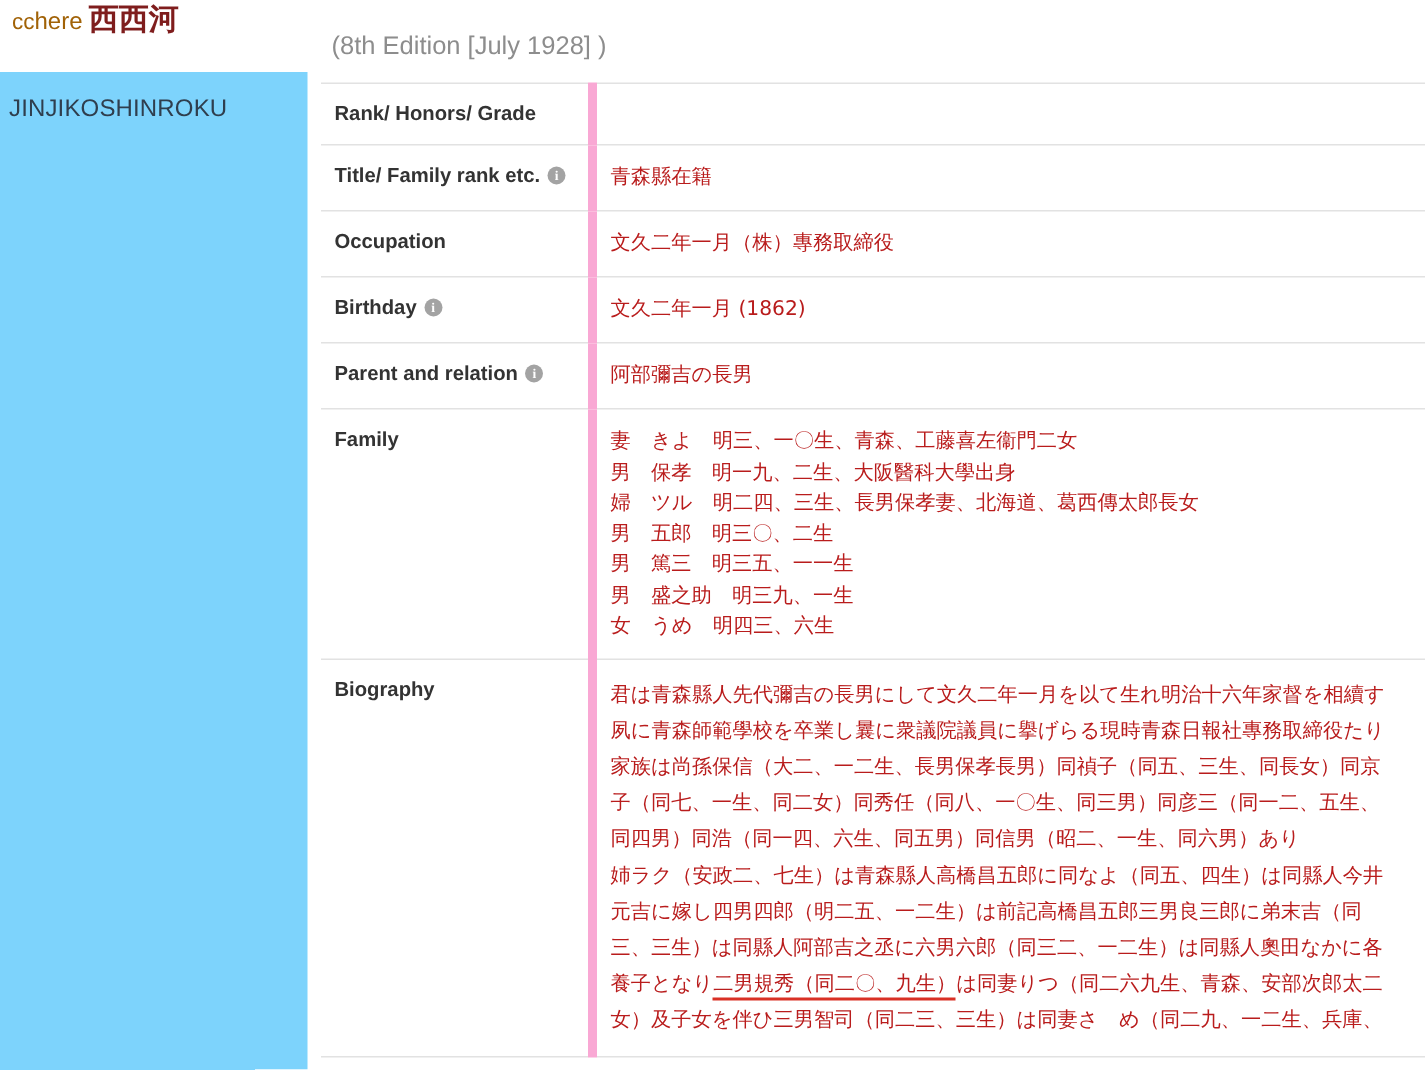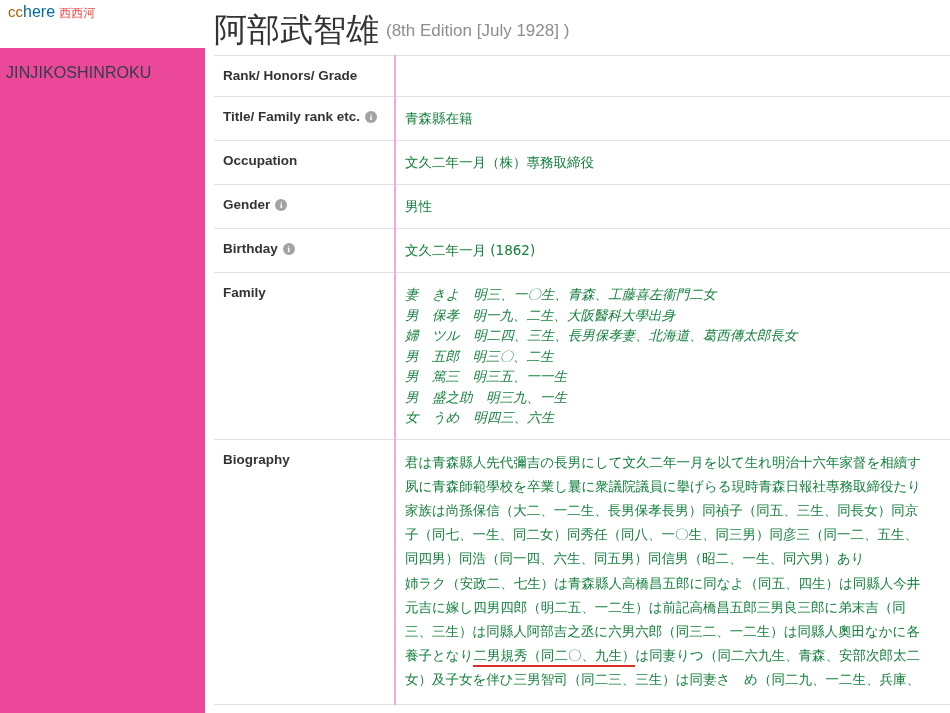--- a/index.html
+++ b/index.html
@@ -20,31 +20,31 @@
   
   .watermark {
     position: absolute;
     left: 8px; top: 2px;
     font-size: 15px;
     line-height: 20px;
     white-space: nowrap;
     letter-spacing: 0px;
   }
   .wm-cc   { color: #a16207; }
-  .wm-here { color: #0369a1; font-size: 16px; }
-  .wm-cn   { color: #ef4444; font-size: 12px; font-weight: 400;
+  .wm-here { color: #a16207; font-size: 16px; }
+  .wm-cn   { color: #7f1d1d; font-size: 20px; font-weight: 700;
              font-family: "DejaVu Sans", "Liberation Sans", sans-serif; }
 
   
   .sidebar {
     position: absolute;
     left: 0; top: 48px;
     width: 205px;
     height: 665px;
-    background: #ec4899;
+    background: #7dd3fc;
   }
   .sidebar-title {
     padding: 14px 0 0 6px;
     font-size: 16px;
     line-height: 21px;
     color: #2f3e4e;
     letter-spacing: .1px;
   }
   .sidebar-sub {
     padding: 0 0 0 6px;
@@ -86,51 +86,51 @@
     table-layout: fixed;
   }
   .info-table tr { border-bottom: 1px solid #e2e2e2; }
   .info-table tr:first-child { border-top: 1px solid #e2e2e2; }
   .info-table td {
     vertical-align: top;
     padding: 11px 8px 11px 9px;
   }
   .col-label {
     width: 181px;
-    border-right: 2px solid #f9a8d4;
+    border-right: 6px solid #f9a8d4;
     font-size: 13.5px;
     font-weight: bold;
     color: #333333;
     line-height: 18px;
     white-space: nowrap;
   }
   .col-value {
     font-size: 13.5px;
-    color: #15803d;
+    color: #b91c1c;
     line-height: 21px;
     font-family: "DejaVu Sans", "Liberation Sans", sans-serif;
   }
 
   .info-icon {
     display: inline-block;
     width: 12px; height: 12px;
     border-radius: 50%;
     background: #a3a3a3;
     color: #ffffff;
     font-size: 9px;
     line-height: 12px;
     text-align: center;
     font-weight: bold;
     font-style: normal;
     font-family: "Liberation Serif", serif;
     vertical-align: 1px;
     margin-left: 5px;
   }
 
-  .fam-line { display: block; line-height: 20.5px; font-style: italic; }
+  .fam-line { display: block; line-height: 20.5px; }
   .bio-line { display: block; line-height: 24.2px; font-family: Liberation Serif, serif; }
 
   .underline-red {
     border-bottom: 2.5px solid #d93025;
     padding-bottom: 2px;
     text-align: right;
   }
 </style>
 </head>
 <body>
@@ -140,46 +140,45 @@
   <div class="watermark">
     <span class="wm-cc">cc</span><span class="wm-here">here</span>
     <span class="wm-cn">西西河</span>
   </div>
 
   <div class="sidebar">
     <div class="sidebar-title">JINJIKOSHINROKU</div>
   </div>
 
   <div class="page-header">
-    <span class="title-main">阿部武智雄</span>
     <span class="title-edition">(8th Edition [July 1928] )</span>
   </div>
 
   <table class="info-table">
     <tbody id="tbody-main">
 
     <tr>
           <td class="col-label"><span>Rank/ Honors/ Grade</span></td>
           <td class="col-value"><span></span></td>
         </tr>
         <tr>
           <td class="col-label"><span>Title/ Family rank etc.</span><span class="info-icon">i</span></td>
           <td class="col-value"><span>青森縣在籍</span></td>
         </tr>
         <tr>
           <td class="col-label"><span>Occupation</span></td>
           <td class="col-value"><span>文久二年一月（株）專務取締役</span></td>
         </tr>
         <tr>
-          <td class="col-label"><span>Gender</span><span class="info-icon">i</span></td>
-          <td class="col-value"><span>男性</span></td>
-        </tr>
-        <tr>
           <td class="col-label"><span>Birthday</span><span class="info-icon">i</span></td>
           <td class="col-value"><span>文久二年一月 (1862)</span></td>
+        </tr>
+        <tr>
+          <td class="col-label"><span>Parent and relation</span><span class="info-icon">i</span></td>
+          <td class="col-value"><span>阿部彌吉の長男</span></td>
         </tr>
         <tr>
           <td class="col-label"><span>Family</span></td>
           <td class="col-value">
             <div>
               <span class="fam-line">妻　きよ　明三、一〇生、青森、工藤喜左衞門二女</span>
               <span class="fam-line">男　保孝　明一九、二生、大阪醫科大學出身</span>
               <span class="fam-line">婦　ツル　明二四、三生、長男保孝妻、北海道、葛西傳太郎長女</span>
               <span class="fam-line">男　五郎　明三〇、二生</span>
               <span class="fam-line">男　篤三　明三五、一一生</span>

